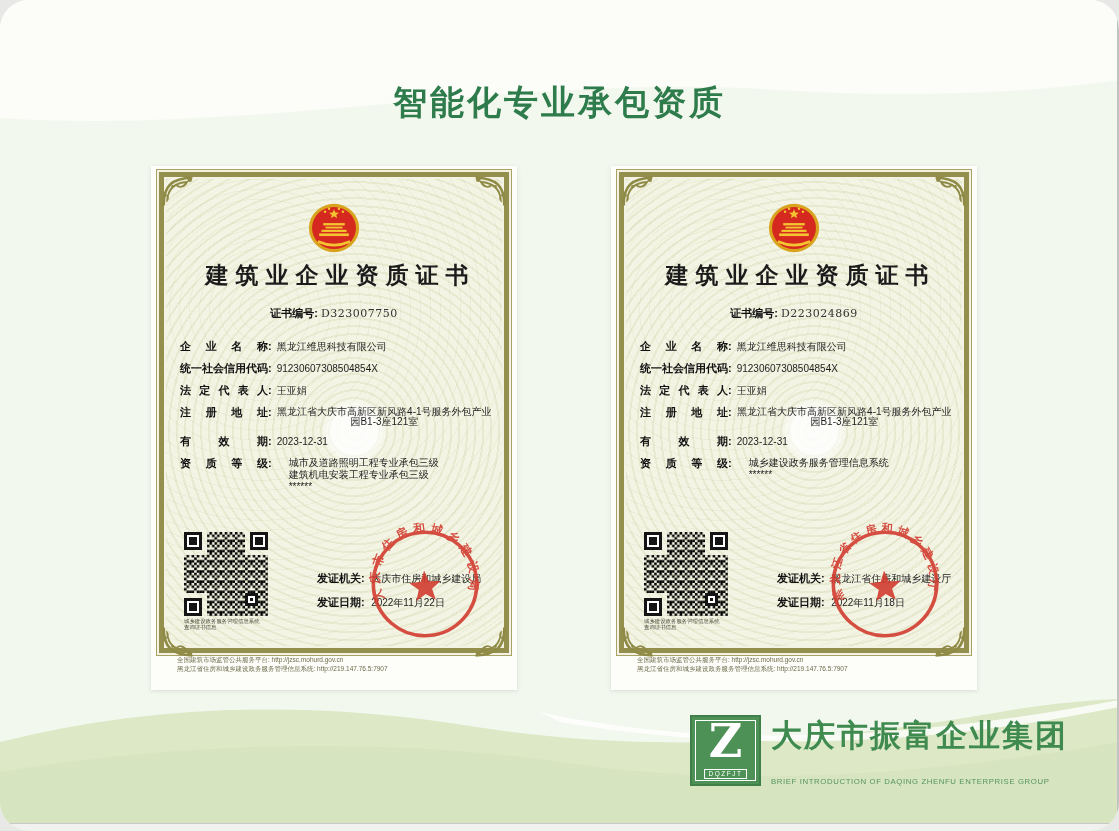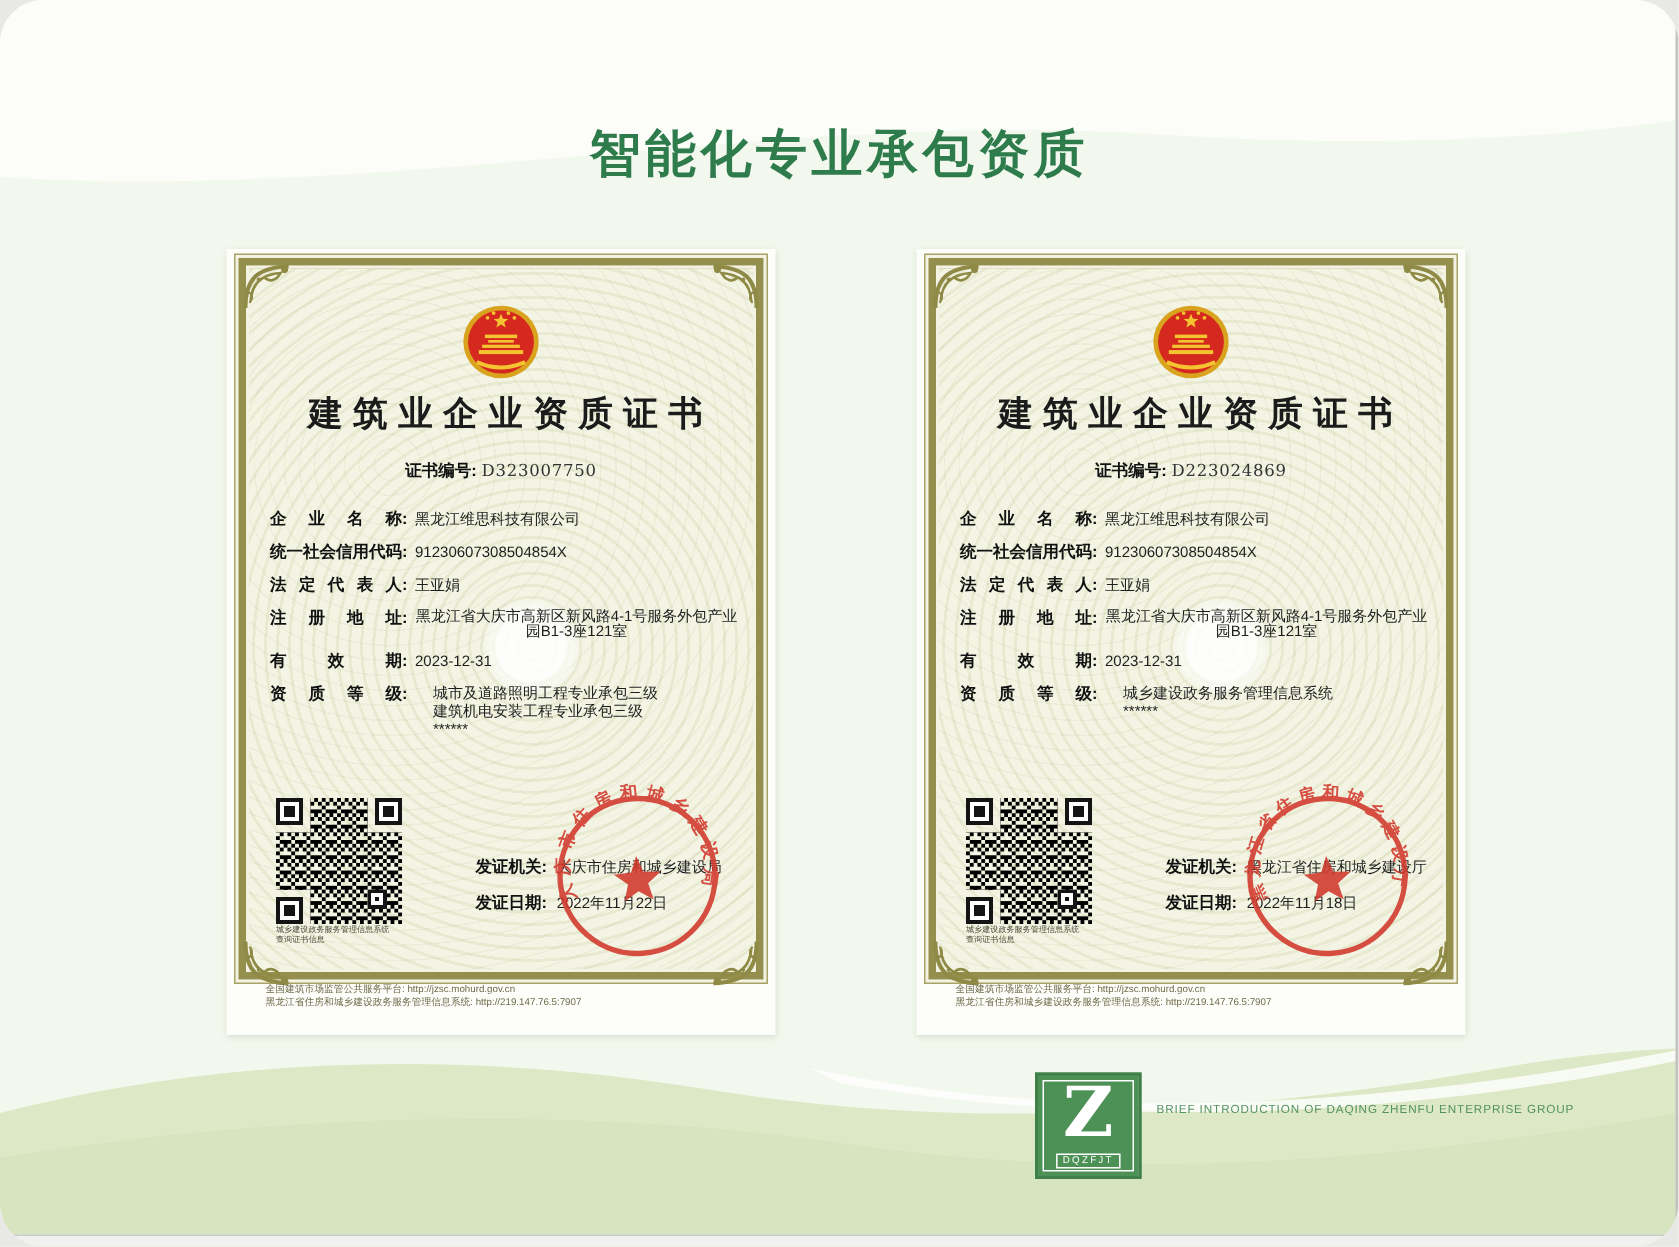--- a/index.html
+++ b/index.html
@@ -318,19 +318,20 @@
       <div>黑龙江省住房和城乡建设政务服务管理信息系统: http://219.147.76.5:7907</div>
     </div>
   </div>
 
   <div class="logo">
     <div class="logo-tile">
       <div class="logo-z">Z</div>
       <div class="logo-abbr">DQZFJT</div>
     </div>
     <div class="logo-text">
+      <div class="logo-name">大庆市振富企业集团</div>
       <div class="logo-sub">BRIEF INTRODUCTION OF DAQING ZHENFU ENTERPRISE GROUP</div>
     </div>
   </div>
 
   <div class="win-right"></div>
   <div class="win-bottom"></div>
 </div>
 
 </body></html>

